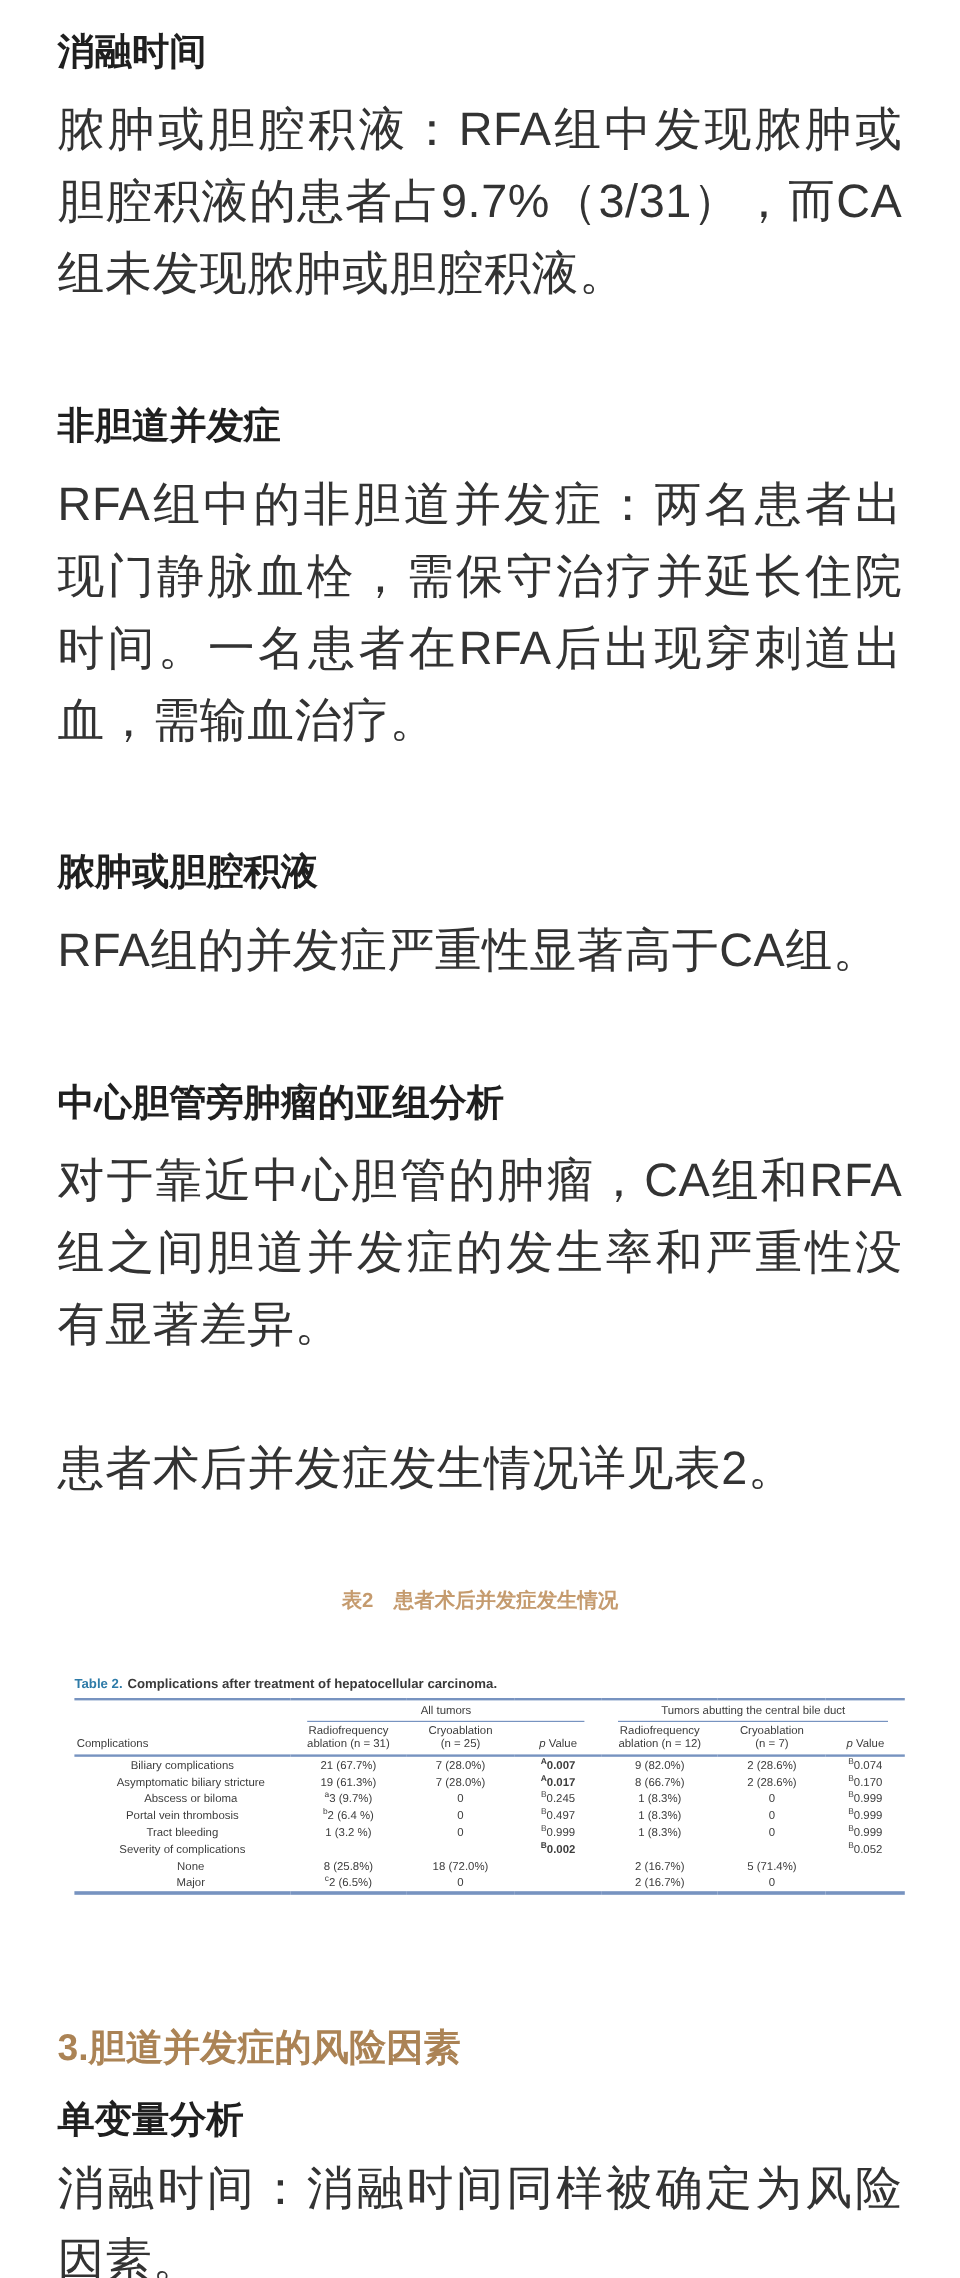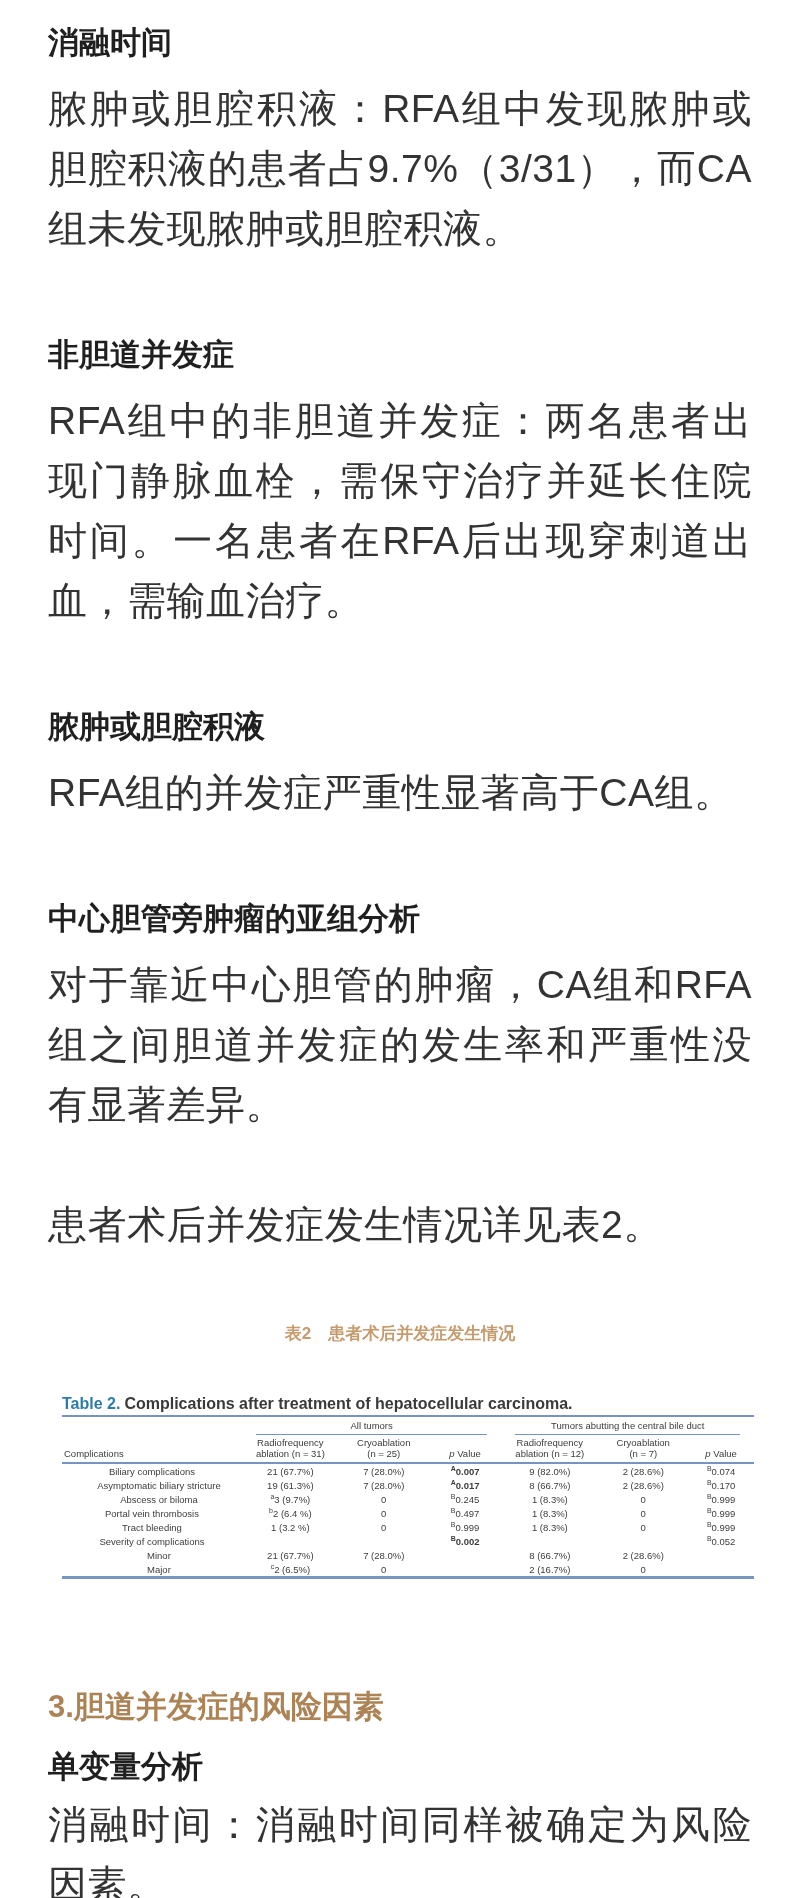--- a/index.html
+++ b/index.html
@@ -18,21 +18,21 @@
   .para.tight{margin-top:6px;}
   .para.flow{margin-top:0;}
 
   .caption{margin:56px 0 0;text-align:center;font-size:17px;font-weight:700;line-height:46px;color:#c59b6e;}
 
   .h-gold{font-size:31px;font-weight:700;line-height:56px;color:#ab8355;margin:100px 0 0;}
   .h-sub{font-size:31px;font-weight:700;line-height:56px;color:#1f1f1f;margin:4px 0 0;}
 
   
   .figure{margin:40px 0 0 14px;width:692px;}
-  .tbl-title{font-size:16px;font-weight:700;color:#3a3a3a;margin:0 0 4px 0;line-height:14px;}
+  .tbl-title{font-size:11px;font-weight:700;color:#3a3a3a;margin:0 0 4px 0;line-height:14px;}
   .tbl-title .lbl{color:#2e7ba8;margin-right:4px;}
   table.jt{width:100%;border-collapse:collapse;font-size:9.5px;color:#3c3c3c;line-height:11px;
            border-top:2px solid #7793c0;border-bottom:3px solid #7793c0;}
   table.jt th{font-weight:400;}
   .grp-row th{padding:3px 0 0;}
   .grp-inner{border-bottom:1.5px solid #7793c0;margin:0 14px;padding-bottom:3px;text-align:center;}
   .hdr-row th{vertical-align:bottom;padding:2px 2px 3px;border-bottom:2px solid #7793c0;text-align:center;}
   .hdr-row th.c-label{text-align:left;padding-left:2px;}
   table.jt td{padding:1.5px 2px;text-align:center;vertical-align:top;}
   td.c-label{text-align:left;padding-left:2px;}
@@ -144,26 +144,26 @@
           <tr>
             <td class="c-label">Severity of complications</td>
             <td></td>
             <td></td>
             <td class="bold"><sup>B</sup>0.002</td>
             <td></td>
             <td></td>
             <td><sup>B</sup>0.052</td>
           </tr>
           <tr>
-            <td class="c-label indent">Minor</td>
-            <td>21 (67.7%)</td>
-            <td>7 (28.0%)</td>
+            <td class="c-label indent">None</td>
+            <td>8 (25.8%)</td>
+            <td>18 (72.0%)</td>
             <td></td>
-            <td>8 (66.7%)</td>
-            <td>2 (28.6%)</td>
+            <td>2 (16.7%)</td>
+            <td>5 (71.4%)</td>
             <td></td>
           </tr>
           <tr>
             <td class="c-label indent">Major</td>
             <td><sup>c</sup>2 (6.5%)</td>
             <td>0</td>
             <td></td>
             <td>2 (16.7%)</td>
             <td>0</td>
             <td></td>

